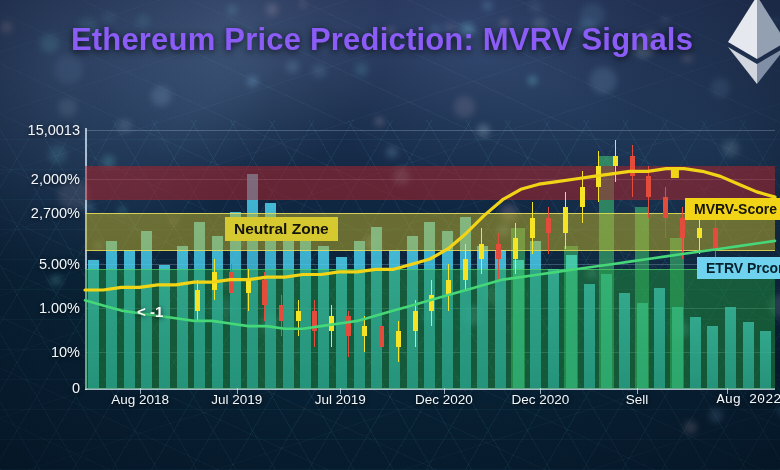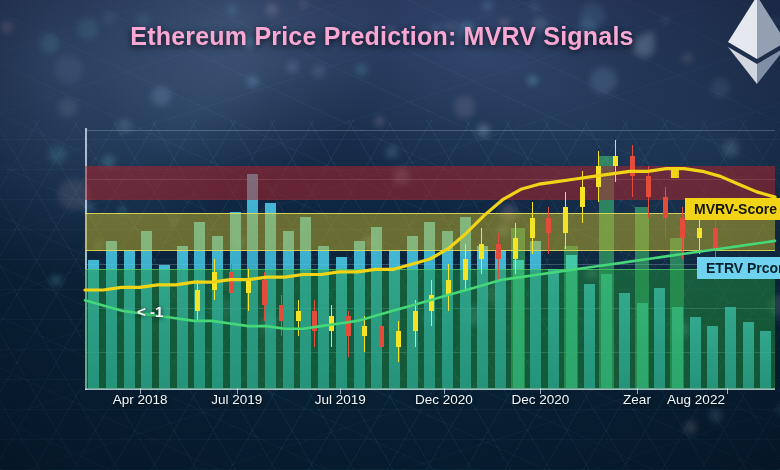--- a/index.html
+++ b/index.html
@@ -32,21 +32,21 @@
   }
   .bokeh{position:absolute;border-radius:50%;filter:blur(3px);}
   .bg-vig{position:absolute;inset:0;
     background:radial-gradient(ellipse at 50% 45%, transparent 45%, rgba(4,14,28,.55) 100%);}
 
   
   .eth-logo{position:absolute;right:-14px;top:-6px;width:74px;height:92px;}
 
   
   .title{position:absolute;left:0;right:16px;top:22px;text-align:center;
-    color:#f9a8d4;font-size:25px;font-weight:bold;letter-spacing:.2px;
+    color:#8b5cf6;font-size:31px;font-weight:bold;letter-spacing:.2px;
     text-shadow:0 2px 7px rgba(0,0,0,.75);}
 
   
   .plot{position:absolute;left:85px;top:130px;width:690px;height:258px;}
   .axis-y{position:absolute;left:85px;top:128px;width:2px;height:262px;background:rgba(215,235,250,.75);}
   .axis-x{position:absolute;left:85px;top:388px;width:690px;height:2px;background:rgba(215,235,250,.75);}
   .gridline{position:absolute;left:0;right:0;height:1px;background:rgba(185,215,240,.26);}
 
   .ytick{position:absolute;right:0;transform:translateY(-50%);
     color:#f2f7fc;font-size:14.5px;white-space:nowrap;text-shadow:0 1px 4px rgba(0,0,0,.8);}
@@ -165,20 +165,29 @@
 
   <svg class="eth-logo" viewBox="0 0 74 92">
     <polygon points="37,2 8,48 37,65" fill="#f0f2f7" opacity=".95"></polygon>
     <polygon points="37,2 66,48 37,65" fill="#9aa6b8" opacity=".95"></polygon>
     <polygon points="37,70 8,53 37,90" fill="#e6e9f0" opacity=".9"></polygon>
     <polygon points="37,70 66,53 37,90" fill="#8d9ab0" opacity=".9"></polygon>
   </svg>
 
   <div class="title">Ethereum Price Prediction: MVRV Signals</div>
 
+  <div class="ylabels" id="ylabels">
+      <div class="ytick" style="top: 0px;">15,0013</div>
+      <div class="ytick" style="top: 49.02px;">2,000%</div>
+      <div class="ytick" style="top: 82.56px;">2,700%</div>
+      <div class="ytick" style="top: 134.16px;">5.00%</div>
+      <div class="ytick" style="top: 178.02px;">1.00%</div>
+      <div class="ytick" style="top: 221.88px;">10%</div>
+      <div class="ytick" style="top: 258px;">0</div>
+    </div>
 
   <div class="axis-y"></div>
   <div class="axis-x"></div>
 
   <div class="plot" id="plot">
       <div class="gridline" style="top: 0px;"></div>
       <div class="gridline" style="top: 49.02px;"></div>
       <div class="gridline" style="top: 82.56px;"></div>
       <div class="gridline" style="top: 134.16px;"></div>
       <div class="gridline" style="top: 178.02px;"></div>
@@ -297,31 +306,32 @@
       <div class="candle-body" style="left: 628.263px; width: 5px; top: 98.04px; height: 20.64px; background: rgb(227, 75, 58);"></div>
       <svg class="overlay" viewBox="0 0 690 258">
         <polyline points="0.0,170.3 18.2,175.4 36.3,180.6 54.5,183.2 72.6,185.8 90.8,188.3 108.9,190.9 127.1,190.9 145.3,193.5 163.4,196.1 181.6,196.1 199.7,198.7 217.9,198.7 236.1,196.1 254.2,193.5 272.4,190.9 290.5,185.8 308.7,180.6 326.8,175.4 345.0,170.3 363.2,165.1 381.3,160.0 399.5,154.8 417.6,149.6 435.8,147.1 453.9,144.5 472.1,141.9 490.3,139.3 508.4,136.7 526.6,134.2 544.7,131.6 562.9,129.0 581.1,126.4 599.2,123.8 617.4,121.3 635.5,118.7 653.7,116.1 671.8,113.5 690.0,110.9" fill="none" stroke="#46d778" stroke-width="2.6" stroke-linejoin="round" stroke-linecap="round"></polyline>
         <polyline points="0.0,160.0 18.2,160.0 36.3,157.4 54.5,157.4 72.6,154.8 90.8,154.8 108.9,152.2 127.1,152.2 145.3,149.6 163.4,149.6 181.6,147.1 199.7,147.1 217.9,144.5 236.1,144.5 254.2,141.9 272.4,141.9 290.5,139.3 308.7,139.3 326.8,134.2 345.0,129.0 363.2,118.7 381.3,103.2 399.5,85.1 417.6,69.7 435.8,59.3 453.9,54.2 472.1,51.6 490.3,49.0 508.4,46.4 526.6,43.9 544.7,41.3 562.9,41.3 581.1,38.7 599.2,38.7 617.4,41.3 635.5,46.4 653.7,54.2 671.8,61.9 690.0,67.1" fill="none" stroke="#f2d417" stroke-width="3.2" stroke-linejoin="round" stroke-linecap="round"></polyline>
         <rect x="585.9" y="40.0" width="8" height="8" fill="#f2d417"></rect>
       </svg>
     </div>
 
   <div id="xlabels"></div>
 
+  <div class="badge badge-neutral" style="left:225px;top:217px;">Neutral Zone</div>
   <div class="badge badge-mvrv" style="left:685px;top:198px;">MVRV-Score</div>
   <div class="badge badge-etrv" style="left:697px;top:257px;">ETRV Prcore</div>
   <div class="lt1" style="left:137px;top:303px;">&lt; -1</div>
 
 <div class="xtickmark" style="left: 140.2px;"></div>
-    <div class="xtick" style="left: 140.2px;">Apr 2018</div>
+    <div class="xtick" style="left: 140.2px;">Aug 2018</div>
     <div class="xtickmark" style="left: 236.8px;"></div>
     <div class="xtick" style="left: 236.8px;">Jul 2019</div>
     <div class="xtickmark" style="left: 340.3px;"></div>
     <div class="xtick" style="left: 340.3px;">Jul 2019</div>
     <div class="xtickmark" style="left: 443.8px;"></div>
     <div class="xtick" style="left: 443.8px;">Dec 2020</div>
     <div class="xtickmark" style="left: 540.4px;"></div>
     <div class="xtick" style="left: 540.4px;">Dec 2020</div>
     <div class="xtickmark" style="left: 637px;"></div>
-    <div class="xtick" style="left: 637px;">Zear</div>
+    <div class="xtick" style="left: 637px;">Sell</div>
     <div class="xtickmark" style="left: 726.7px;"></div>
-    <div class="xtick" style="left: 696px;">Aug 2022</div>
+    <div class="xtick" style="left: 749px; font-family: Liberation Mono, monospace;">Aug 2022</div>
   </div>
 
 </body></html>

